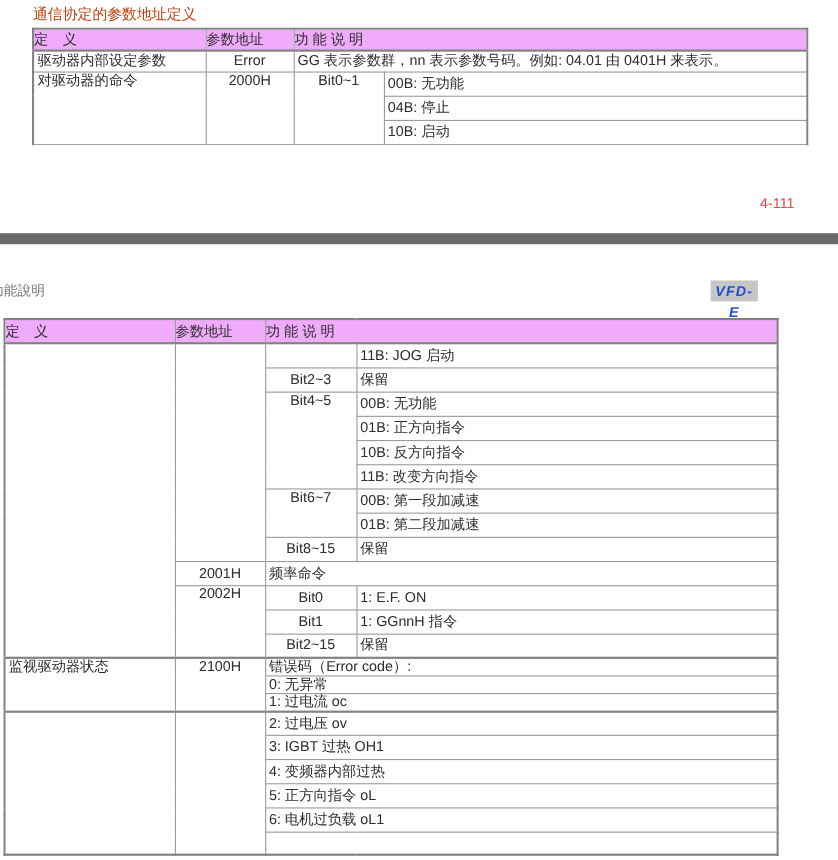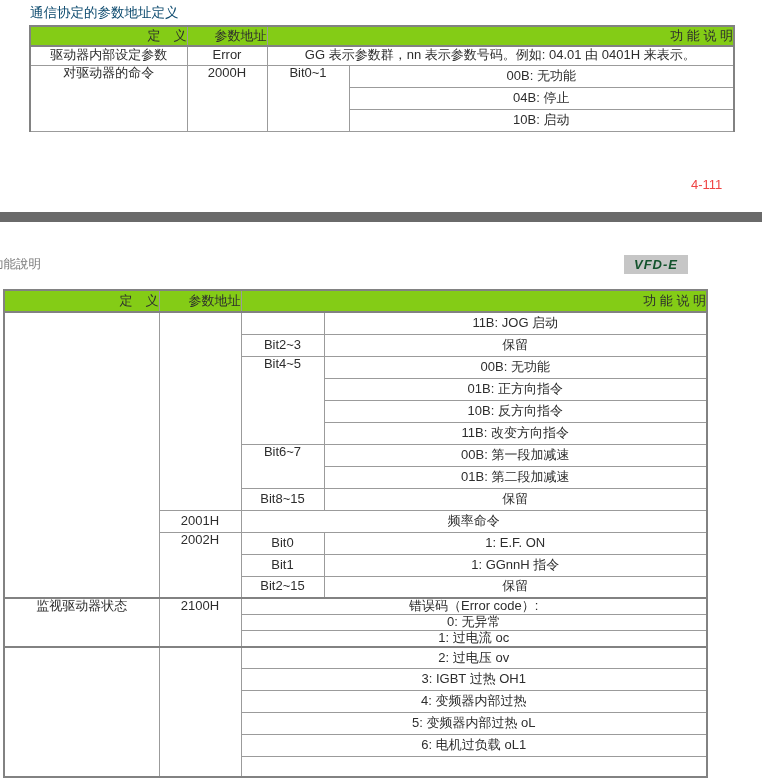--- a/index.html
+++ b/index.html
@@ -1,37 +1,37 @@
 <!DOCTYPE html>
 <html><head>
 <meta charset="utf-8">
 <style>
   html,body{margin:0;padding:0;}
   body{
     width:762px;height:782px;background:#ffffff;position:relative;overflow:hidden;
     font-family:"Liberation Sans",sans-serif;color:#2d2d2d;
   }
   .abs{position:absolute;}
-  .page-title{left:30px;top:4px;font-size:13.5px;color:#0c4a6e;}
+  .page-title{left:30px;top:4px;font-size:13.5px;color:#c2410c;}
   .page-num{left:691px;top:177px;font-size:13px;color:#ef4444;}
   .divider{left:0;top:212px;width:762px;height:10px;background:#6a6a6a;}
   .running-hdr{left:-9px;top:256px;font-size:12.5px;color:#787878;}
   .logo{
-    left:624px;top:255px;width:64px;height:19px;background:#c6c6c6;
-    color:#14532d;font-weight:bold;font-style:italic;font-size:13px;
+    left:646px;top:255px;width:43px;height:19px;background:#c6c6c6;
+    color:#1d4ed8;font-weight:bold;font-style:italic;font-size:13px;
     text-align:center;line-height:19px;letter-spacing:1px;
   }
   .twrap1{left:29px;top:25px;width:706px;height:107px;overflow:hidden;}
   .twrap2{left:3px;top:289px;width:705px;height:493px;overflow:hidden;}
   table.t{border-collapse:collapse;table-layout:fixed;border:2px solid #828282;}
   table.t td{
-    border:1px solid #9b9b9b;font-size:13px;padding:0 16px;overflow:hidden;
-    white-space:nowrap;line-height:1.15;text-align:center;
+    border:1px solid #9b9b9b;font-size:13px;padding:0 3px;overflow:hidden;
+    white-space:nowrap;line-height:1.15;
   }
-  tr.hdr td{background:#84cc16;text-align:right;border-bottom:2px solid #828282;padding:0;}
+  tr.hdr td{background:#f0abfc;text-align:left;border-bottom:2px solid #828282;padding:0;}
   tr.h20{height:20px;} tr.h19{height:19px;} tr.h22{height:22px;}
   tr.hx{height:16px;} tr.dummy{height:20px;}
   td.c{text-align:center;}
   td.vt{vertical-align:top;padding-top:2px;}
   tr.st td{border-top:2px solid #828282;}
 </style>
 </head>
 <body>
 
 <div class="abs page-title">通信协定的参数地址定义</div>
@@ -163,21 +163,21 @@
       <td rowspan="6" class="vt"></td>
       <td colspan="2">2: 过电压 ov</td>
     </tr>
     <tr class="h22">
       <td colspan="2">3: IGBT 过热 OH1</td>
     </tr>
     <tr class="h22">
       <td colspan="2">4: 变频器内部过热</td>
     </tr>
     <tr class="h22">
-      <td colspan="2">5: 变频器内部过热 oL</td>
+      <td colspan="2">5: 正方向指令 oL</td>
     </tr>
     <tr class="h22">
       <td colspan="2">6: 电机过负载 oL1</td>
     </tr>
     <tr class="dummy">
       <td colspan="2"></td>
     </tr>
   </tbody>
     </table>
 </div>

